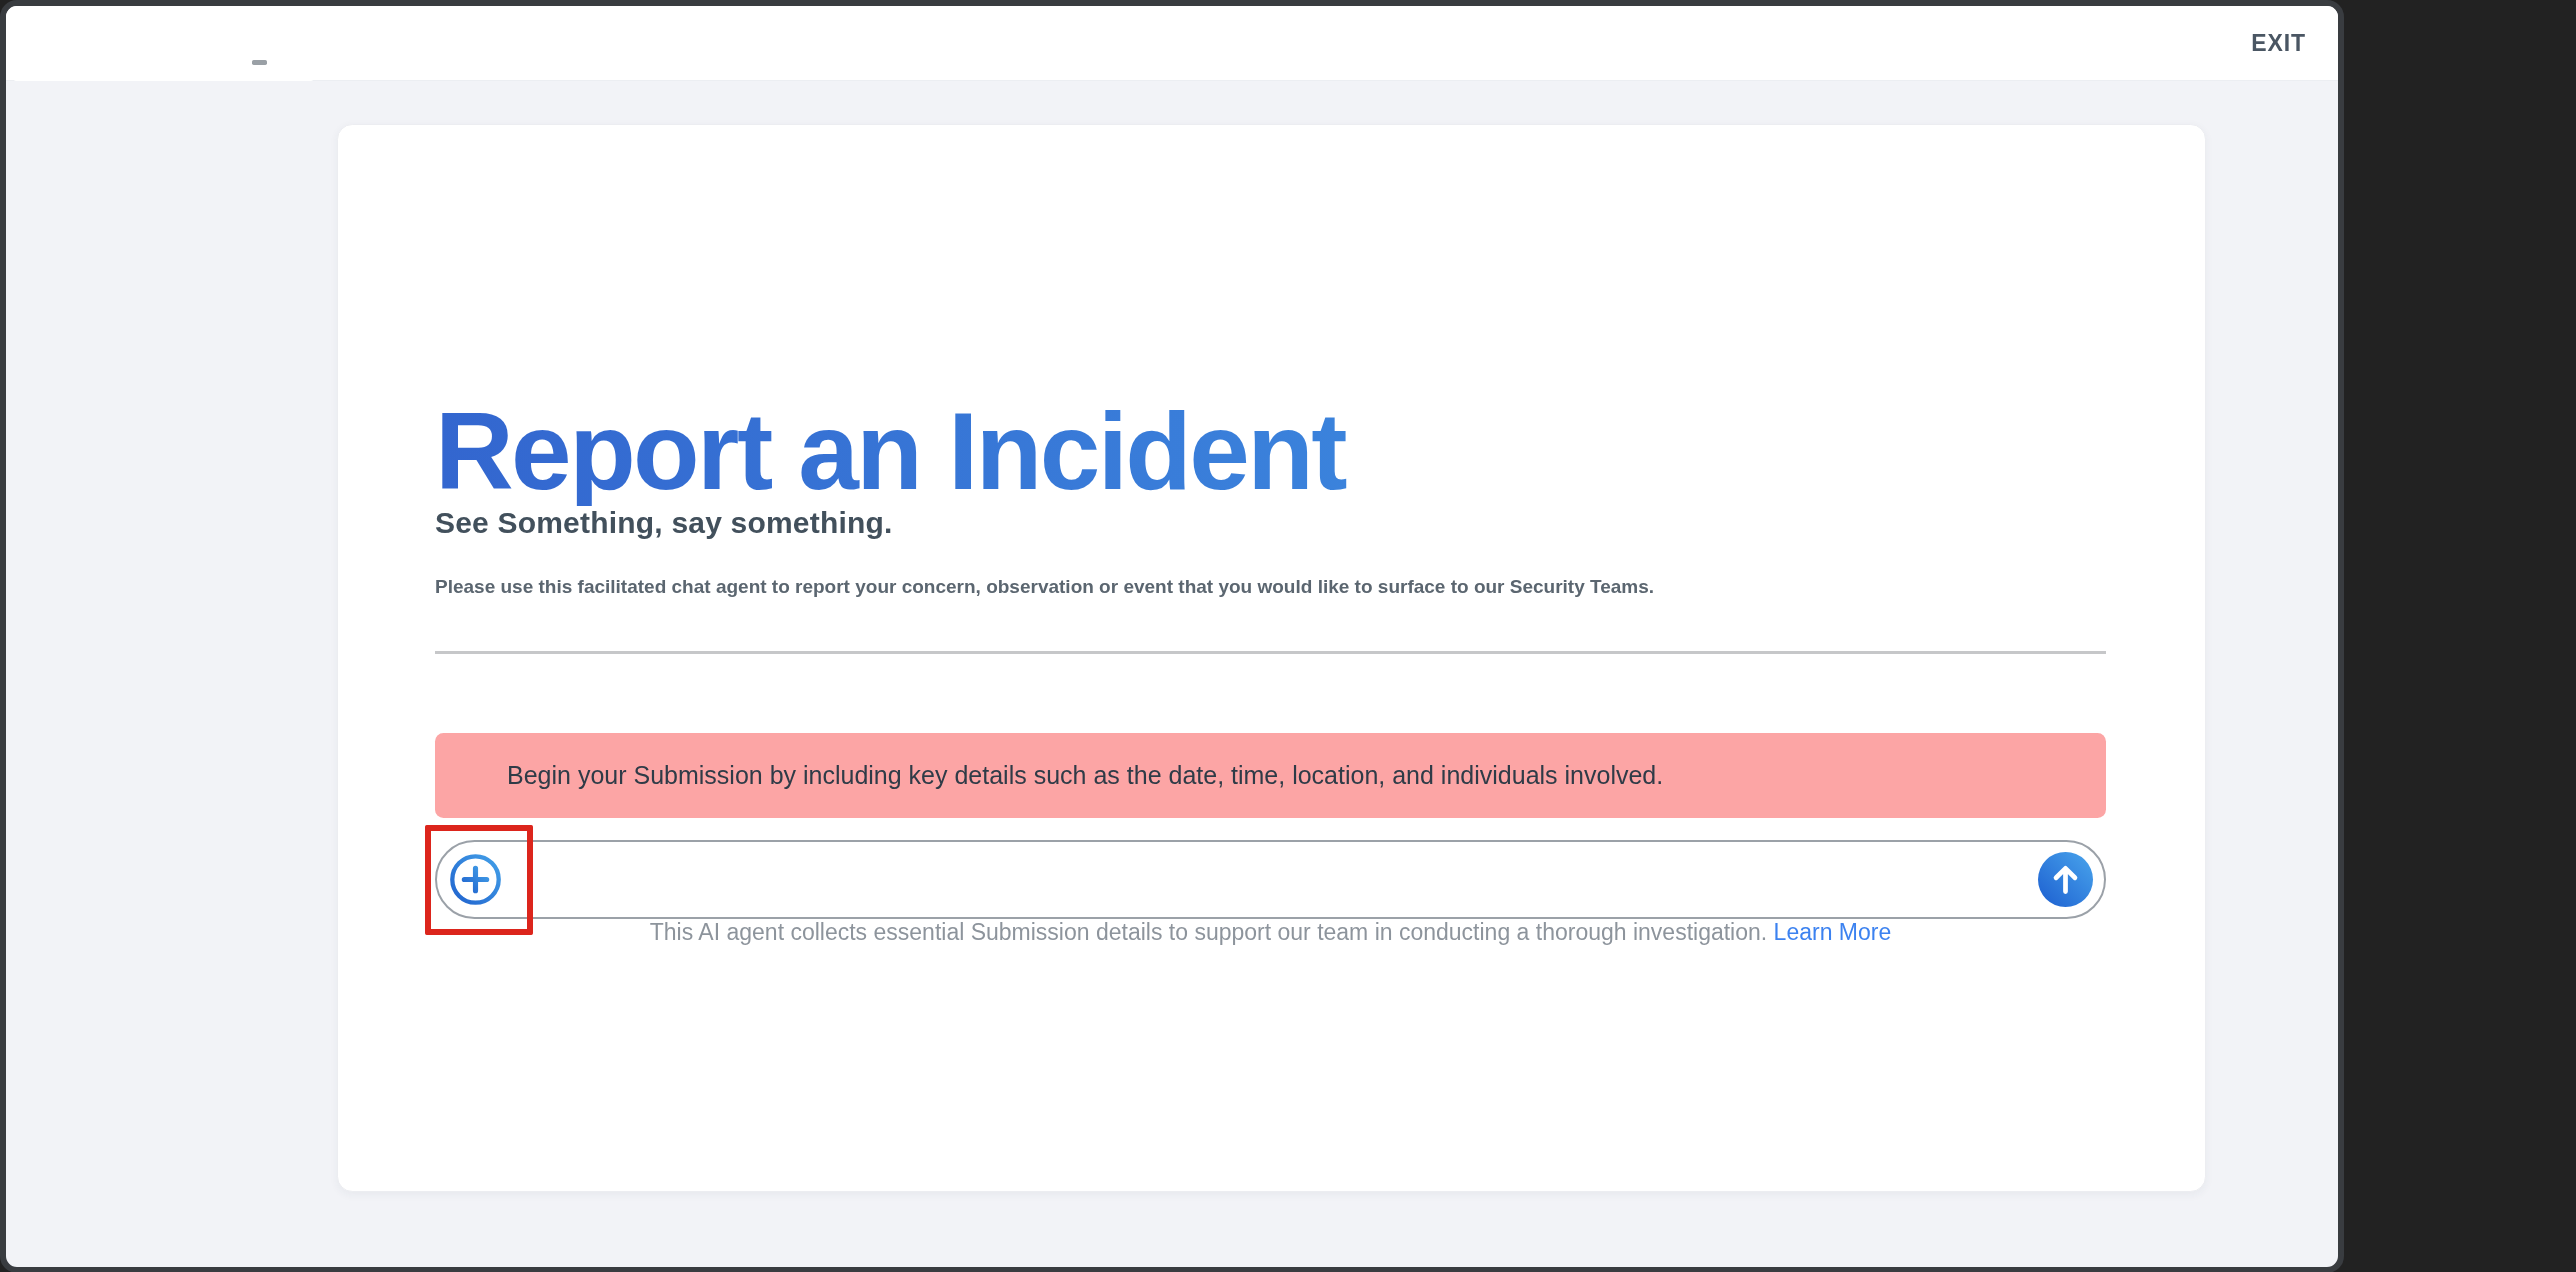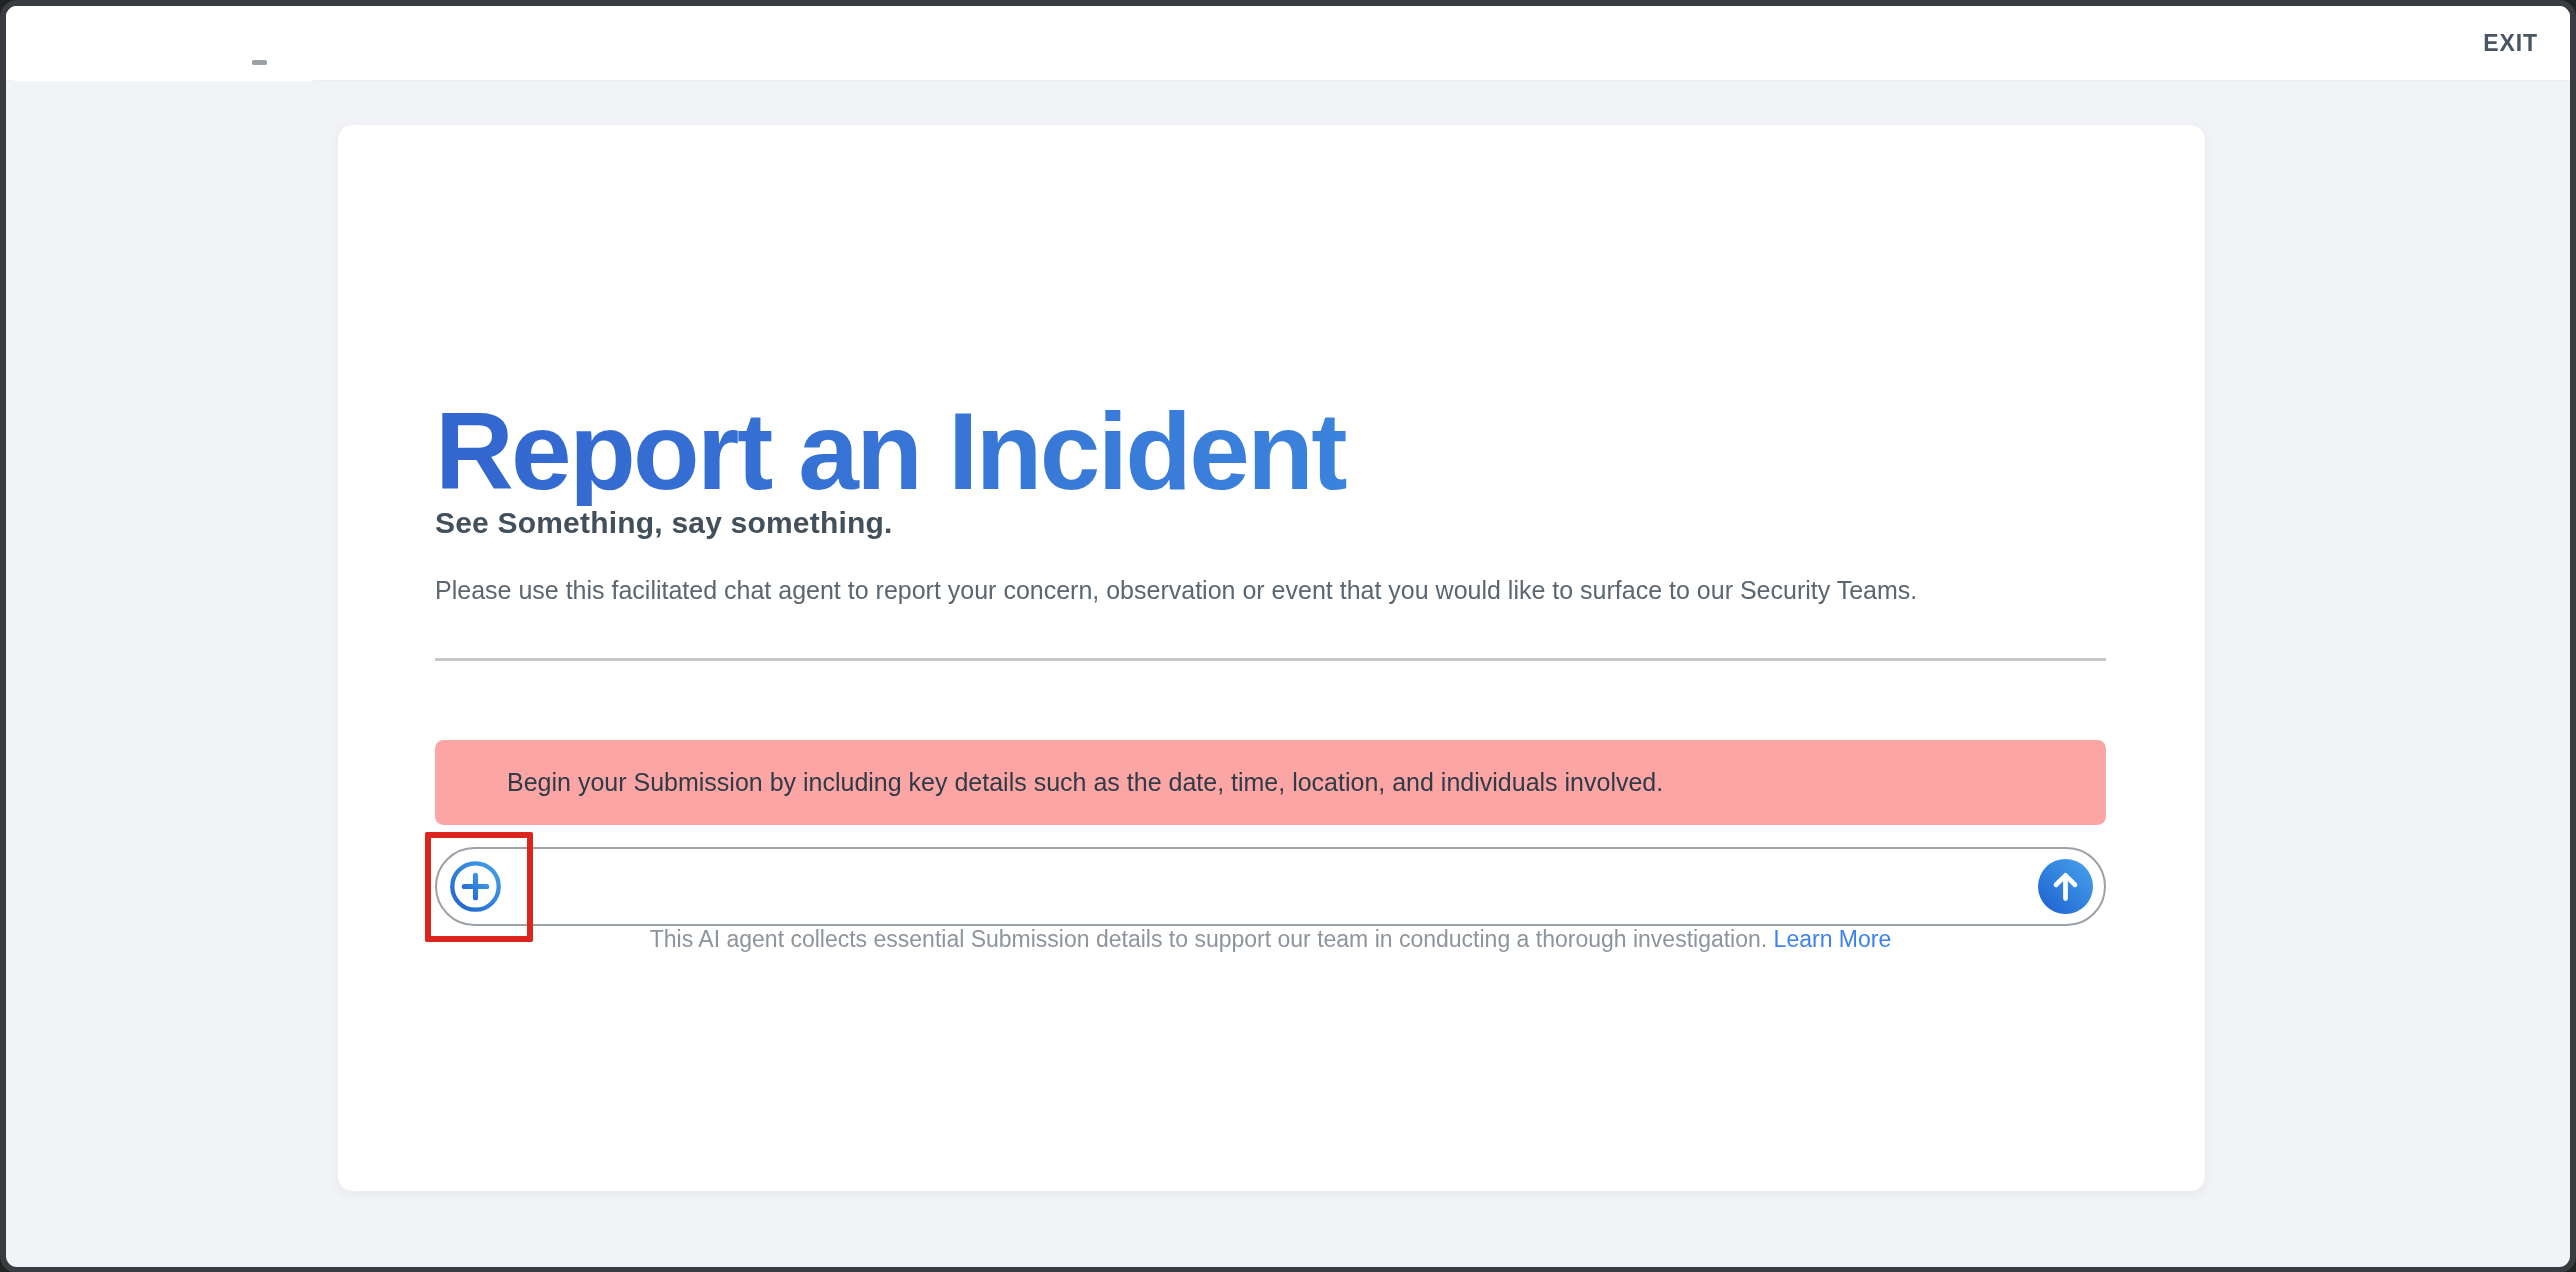--- a/index.html
+++ b/index.html
@@ -1,21 +1,21 @@
 <!DOCTYPE html>
 <html style="font-size:13.7px"><head>
 <meta charset="utf-8">
 <style>
   * { margin: 0; padding: 0; box-sizing: border-box; }
   html, body { background: #222; }
   body { font-family: "Liberation Sans", sans-serif; }
 
   .screen {
     position: relative;
-    width: 2576px;
+    width: 2344px;
     height: 1273px;
     background: #f2f3f7;
     border: 6.8px solid #393c40;
     border-radius: 17px;
     overflow: hidden;
   }
 
   
   .topbar {
     position: relative;
@@ -90,22 +90,23 @@
   }
 
   .subtitle {
     font-size: 30px;
     font-weight: bold;
     color: #42505c;
     letter-spacing: 0.2px;
   }
   .description {
     margin-top: 36px;
-    font-size: 25px;
+    font-size: 19px;
     color: #5b6670;
+    font-weight: bold;
   }
 
   .divider {
     margin-top: 53px;
     width: 100%;
     height: 3.4px;
     background: #c6c7c9;
     border: none;
   }
 

